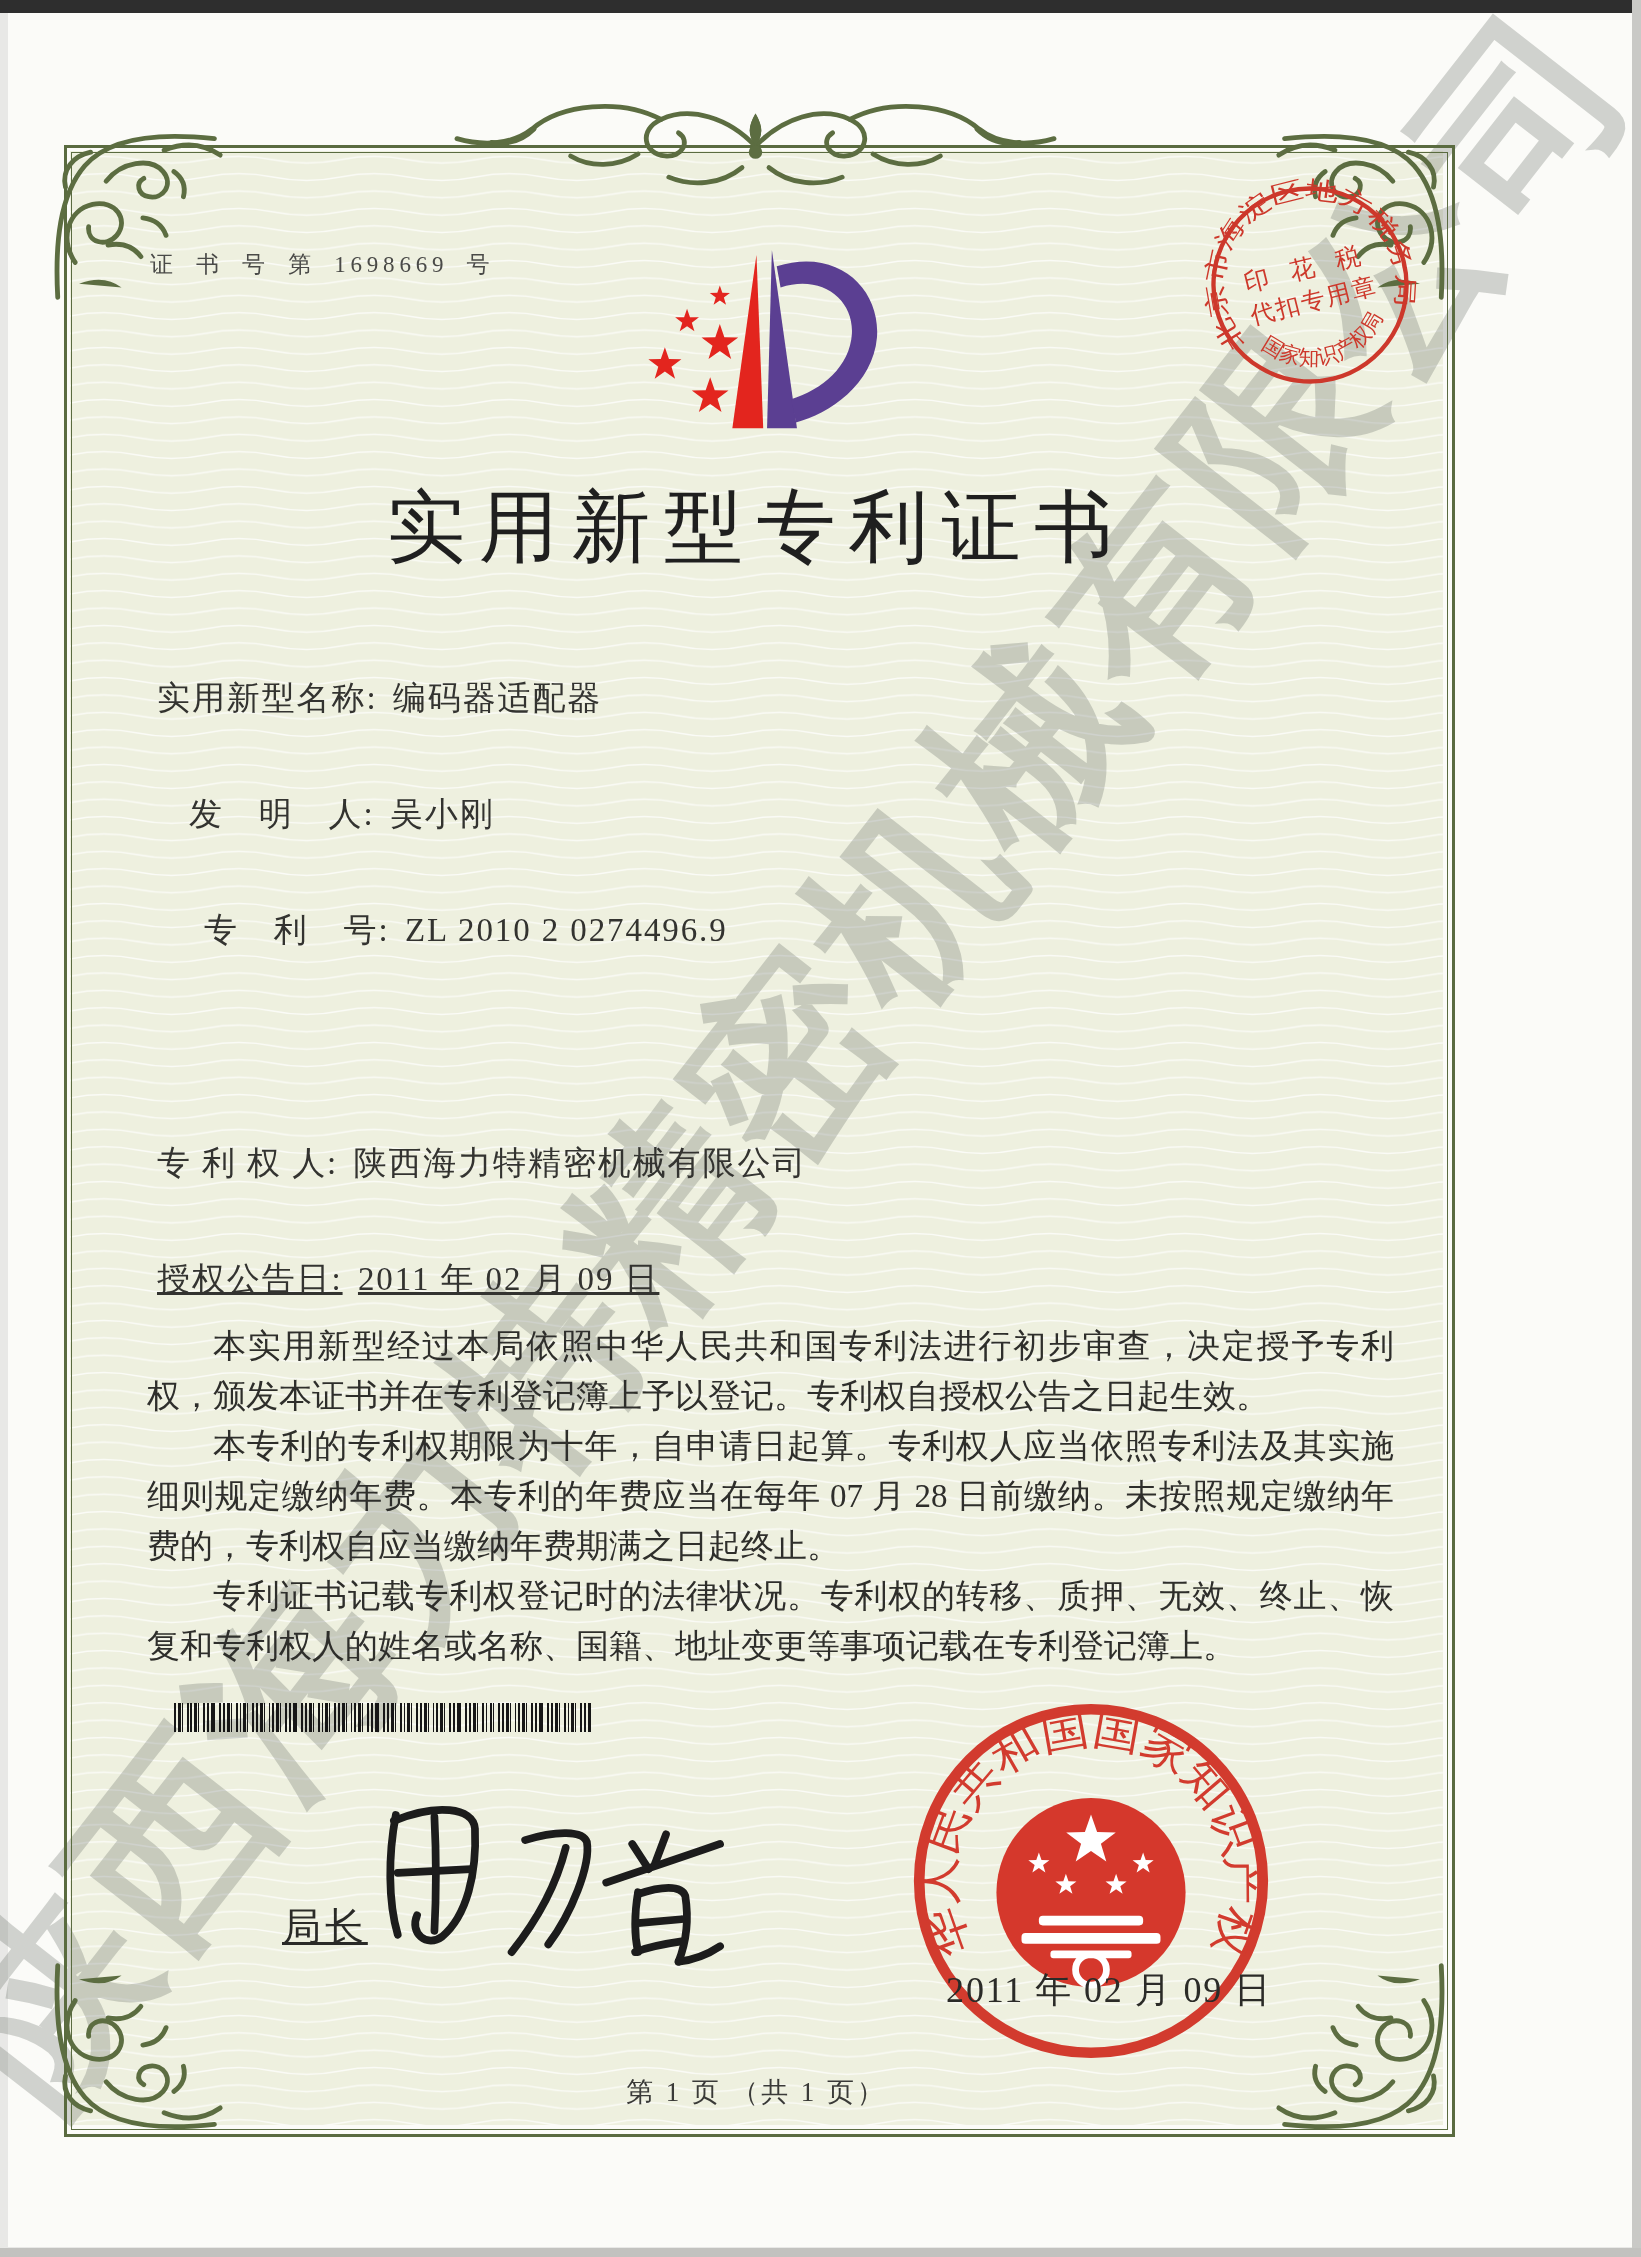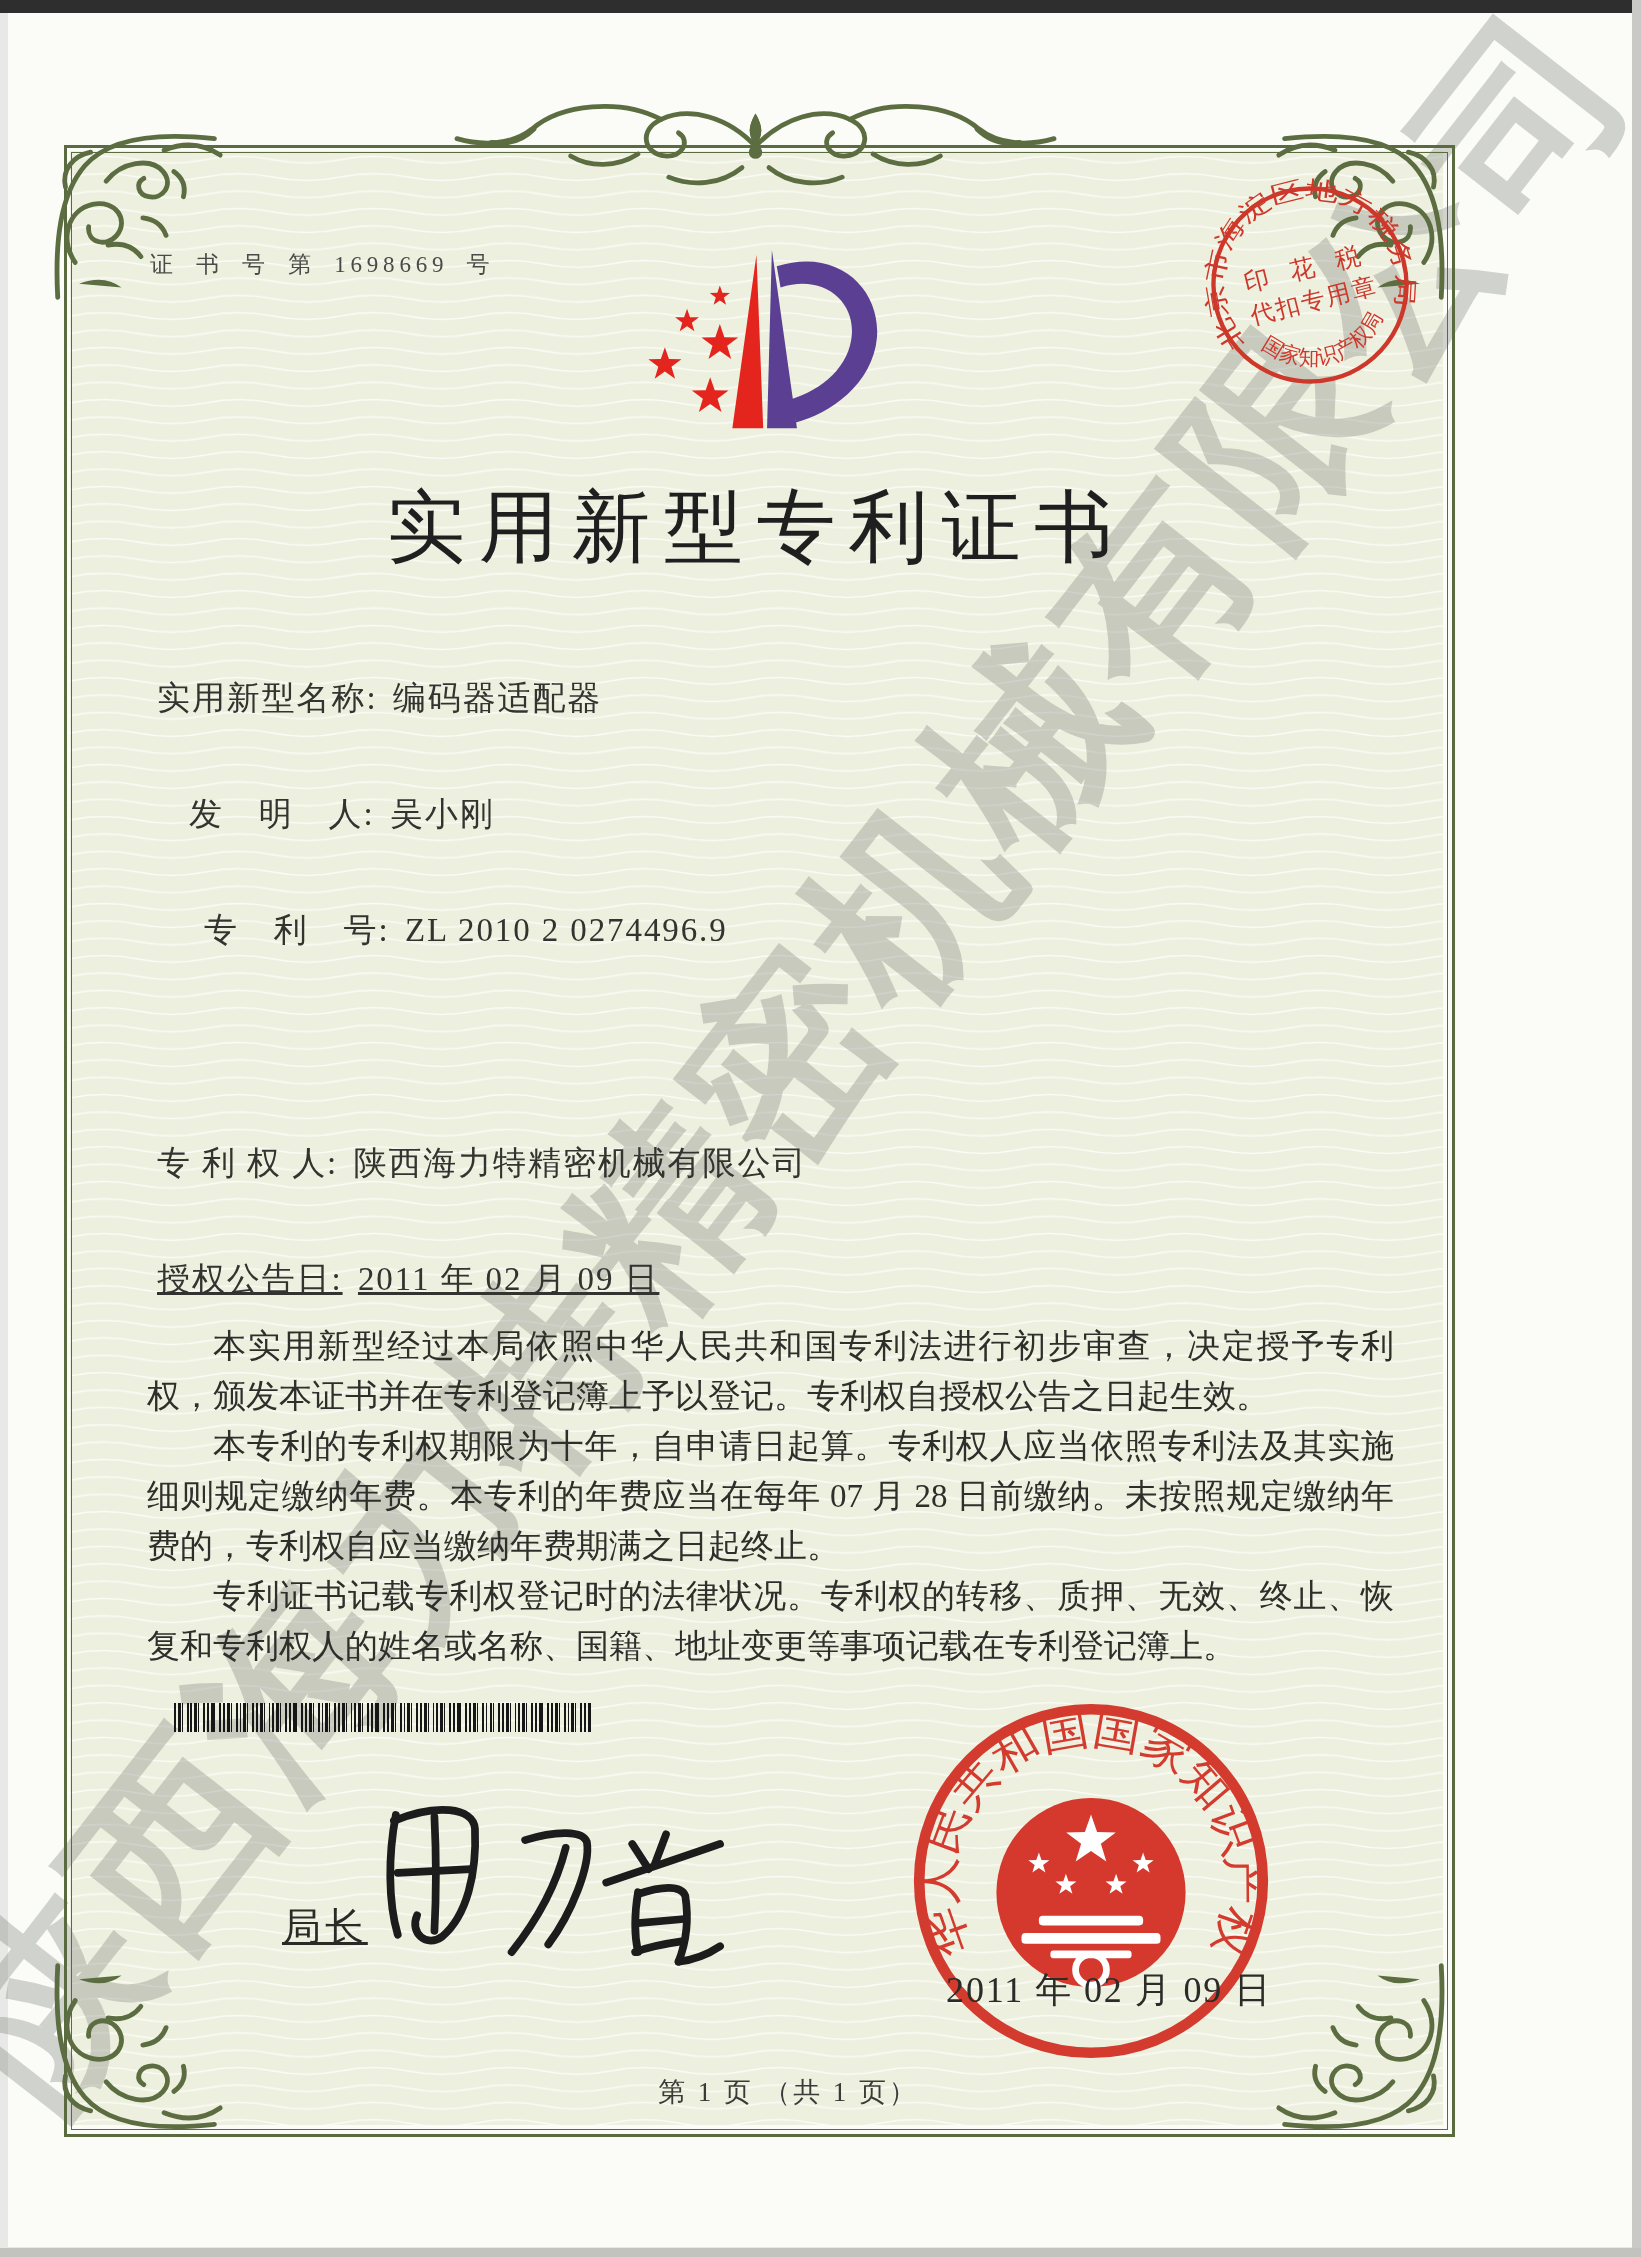--- a/index.html
+++ b/index.html
@@ -53,21 +53,21 @@
 
   .director{position:absolute;left:282px;top:1900px;z-index:5;font-size:39px;color:#2a2a27;letter-spacing:3.9px;text-decoration:underline;}
   .sig{position:absolute;left:359px;top:1788px;z-index:5;}
 
   .tax-stamp{position:absolute;left:1199px;top:174px;z-index:6;transform:rotate(-14deg);}
   .big-seal{position:absolute;left:869px;top:1659px;z-index:5;}
   .seal-date{position:absolute;left:946px;top:1966px;width:319px;text-align:center;z-index:6;
              font-size:36px;color:#2b2b28;letter-spacing:1.9px;white-space:nowrap;}
 
   .footer{position:absolute;left:64px;top:2074px;width:1385px;text-align:center;z-index:5;
-          font-size:27px;color:#3a3a38;letter-spacing:2.9px;padding-left:32px;}
+          font-size:27px;color:#3a3a38;letter-spacing:2.9px;}
 </style>
 </head>
 <body>
 
 <div id="screen">
 
   <div class="paper"></div>
   <div class="scan-top"></div>
   <div class="scan-right"></div>
   <div class="scan-bottom"></div>

